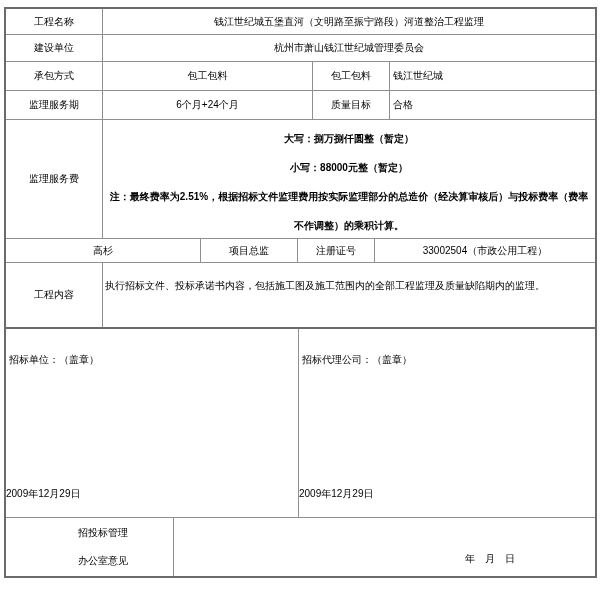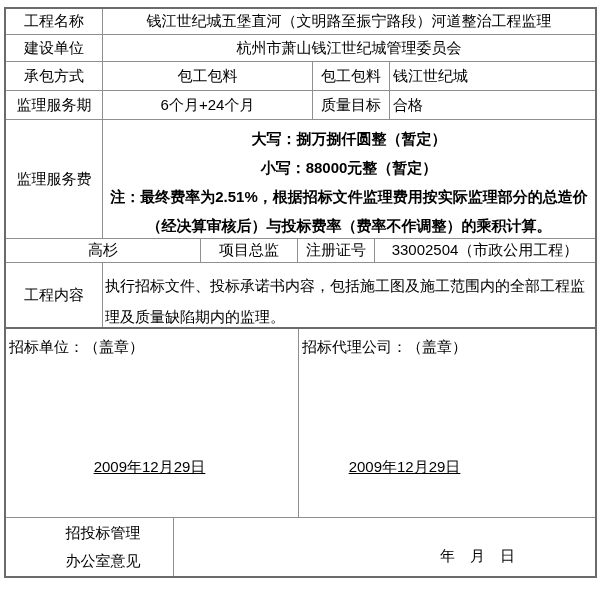--- a/index.html
+++ b/index.html
@@ -25,21 +25,21 @@
     background: #ffffff;
   }
   .tbl.lower { border-top: none; }
   .row {
     display: flex;
     border-bottom: 1px solid #8f8f8f;
   }
   .row:last-child { border-bottom: none; }
   .cell {
     border-right: 1px solid #8f8f8f;
-    font-size: 15px;
+    font-size: 10px;
     overflow: hidden;
   }
   .cell:last-child { border-right: none; }
   .c-center {
     display: flex;
     align-items: center;
     justify-content: center;
     text-align: center;
   }
   .c-left {
@@ -68,34 +68,33 @@
   }
   .scope-content {
     padding: 7px 2px 0 2px;
     line-height: 31px;
     text-align: left;
   }
   
   .sig-row { height: 189px; }
   .sig-cell {
     position: relative;
-    padding-top: 9px;
+    padding-top: 24px;
   }
   .sig-left  { width: 293px; flex: 0 0 293px; }
   .sig-label {
     padding-left: 3px;
     text-align: left;
   }
   .sig-date {
     position: absolute;
-    bottom: 40px;
+    bottom: 16px;
     right: 0;
     width: 100%;
-    text-align: center;
-    text-decoration: underline;
+    text-align: left;
   }
   .sig-date.near { padding-right: 5px; }
   .sig-date.far  { padding-right: 85px; }
   
   .foot-row { height: 58px; }
   .foot-label {
     width: 168px; flex: 0 0 168px;
     display: flex;
     flex-direction: column;
     align-items: center;

